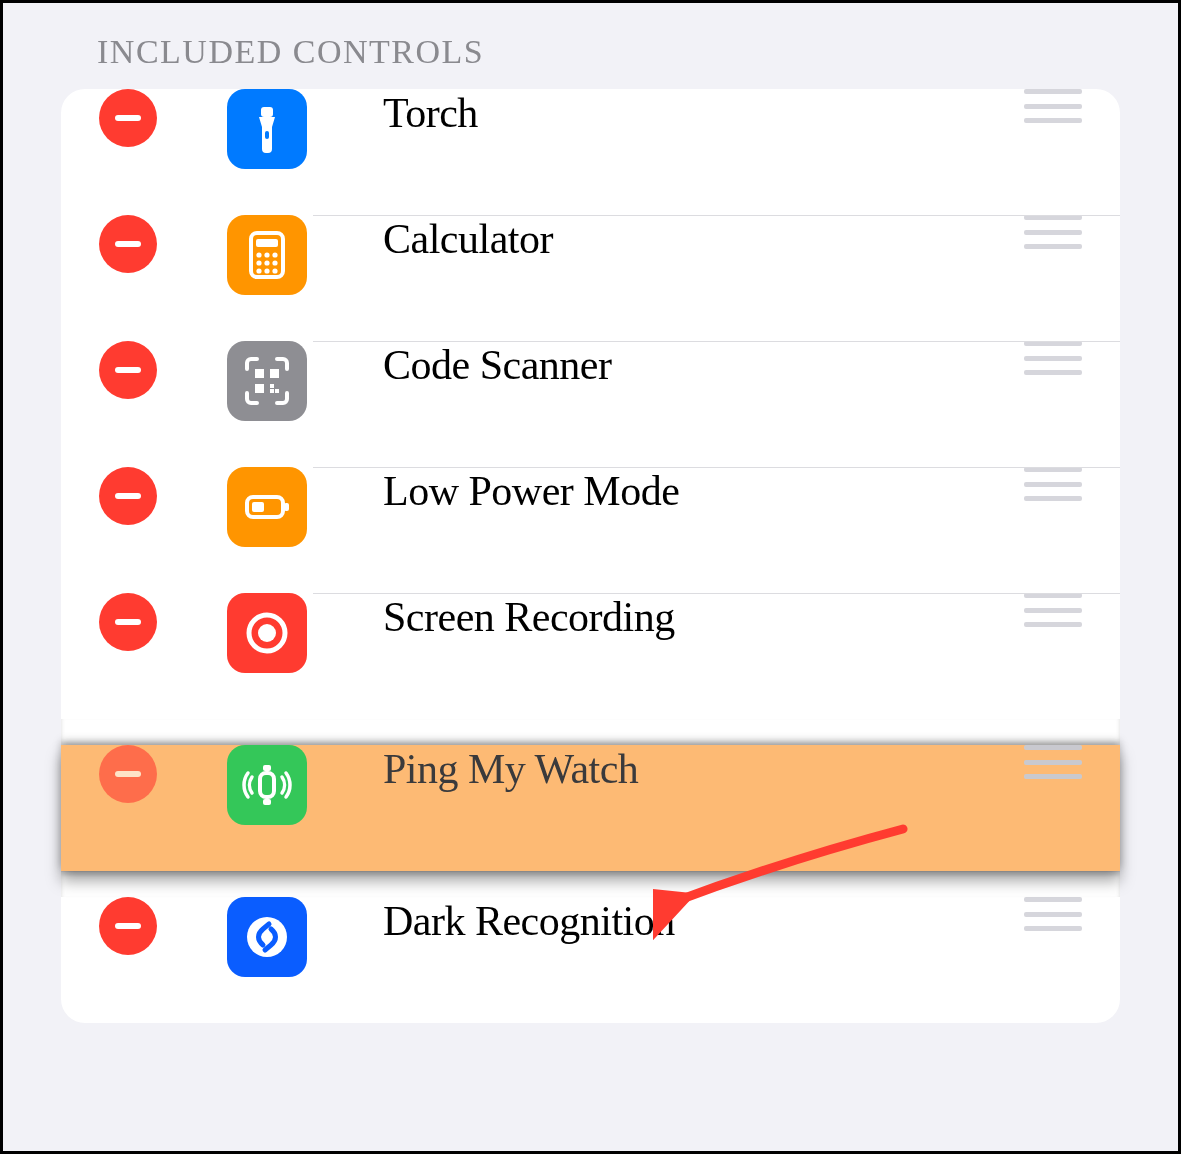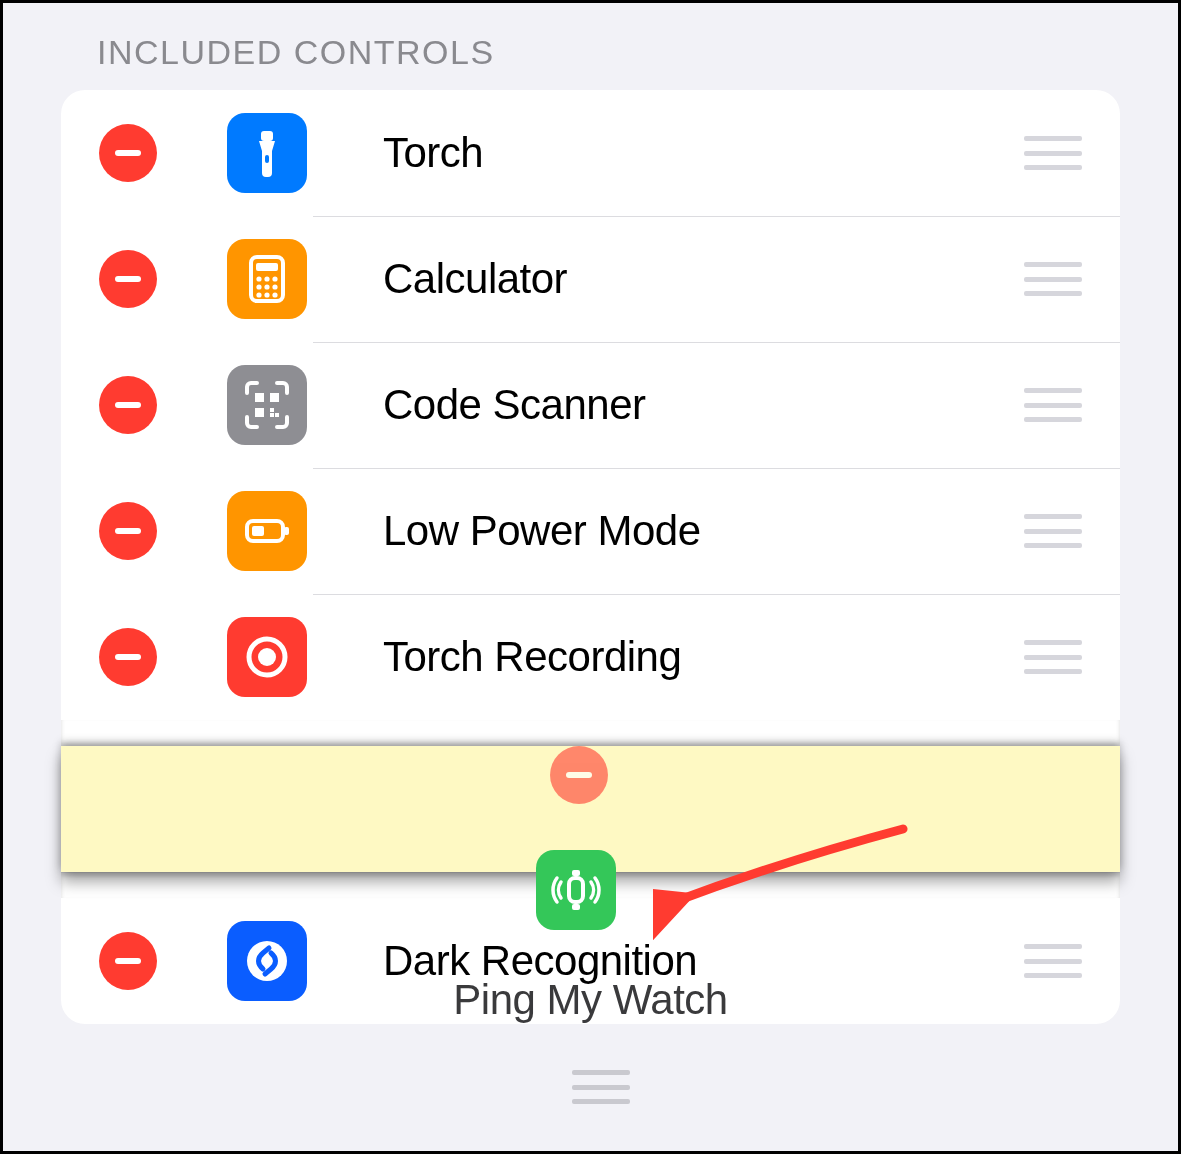--- a/index.html
+++ b/index.html
@@ -6,37 +6,37 @@
   html, body { width: 1181px; height: 1154px; }
   body {
     font-family: -apple-system, "SF Pro Text", "Helvetica Neue", Arial, sans-serif;
     background: #f2f2f7;
     border: 3px solid #000;
     position: relative;
     overflow: hidden;
   }
   .screen {
     padding: 20px 0 0 0;
+    font-family: Liberation Serif, serif;
   }
   .section-header {
     font-size: 34px;
     letter-spacing: 1.5px;
     color: #8a8a8f;
     padding: 10px 0 18px 94px;
     text-transform: uppercase;
   }
   .card {
     background: #ffffff;
     margin: 0 58px;
     border-radius: 24px;
     overflow: visible;
   }
   .row {
     display: flex;
-    align-items: center;
     height: 126px;
     padding: 0 38px 0 38px;
     position: relative;
     gap: 46px;
   }
   .row + .row::before {
     content: "";
     position: absolute;
     left: 252px;
     right: 0;
@@ -87,24 +87,23 @@
     margin-left: 20px;
   }
   .drag .line {
     height: 5px;
     background: #d6d6dc;
     border-radius: 2px;
   }
 
   
   .row.lifted {
-    background: #fef9c3;
+    background: #fdba74;
     box-shadow: 0 -4px 8px rgba(0,0,0,0.25), 0 10px 14px rgba(0,0,0,0.35);
     z-index: 5;
-    flex-direction: column;
   }
   .row.lifted .remove-btn { opacity: 0.6; }
   .row.lifted::before { display:none; }
   .row.lifted .label { color:#3a3a3c; }
   .row.lifted .drag .line { background:#c9c9cf; }
 
   
   .gap {
     height: 26px;
     background: #ffffff;
@@ -229,21 +228,21 @@
       <div class="row">
     <div class="remove-btn">
           <div class="bar"></div>
         </div>
     <div class="app-icon bg-red">
           <svg width="56" height="56" viewBox="0 0 56 56">
       <circle cx="28" cy="28" r="18" fill="none" stroke="#fff" stroke-width="5"></circle>
       <circle cx="28" cy="28" r="9" fill="#fff"></circle>
           </svg>
         </div>
-    <div class="label">Torch Recording</div>
+    <div class="label">Screen Recording</div>
     <div class="drag">
       <div class="line"></div>
           <div class="line"></div>
           <div class="line"></div>
     </div>
       </div>
       <div class="gap top"></div>
       <div class="row lifted">
     <div class="remove-btn">
           <div class="bar"></div>

